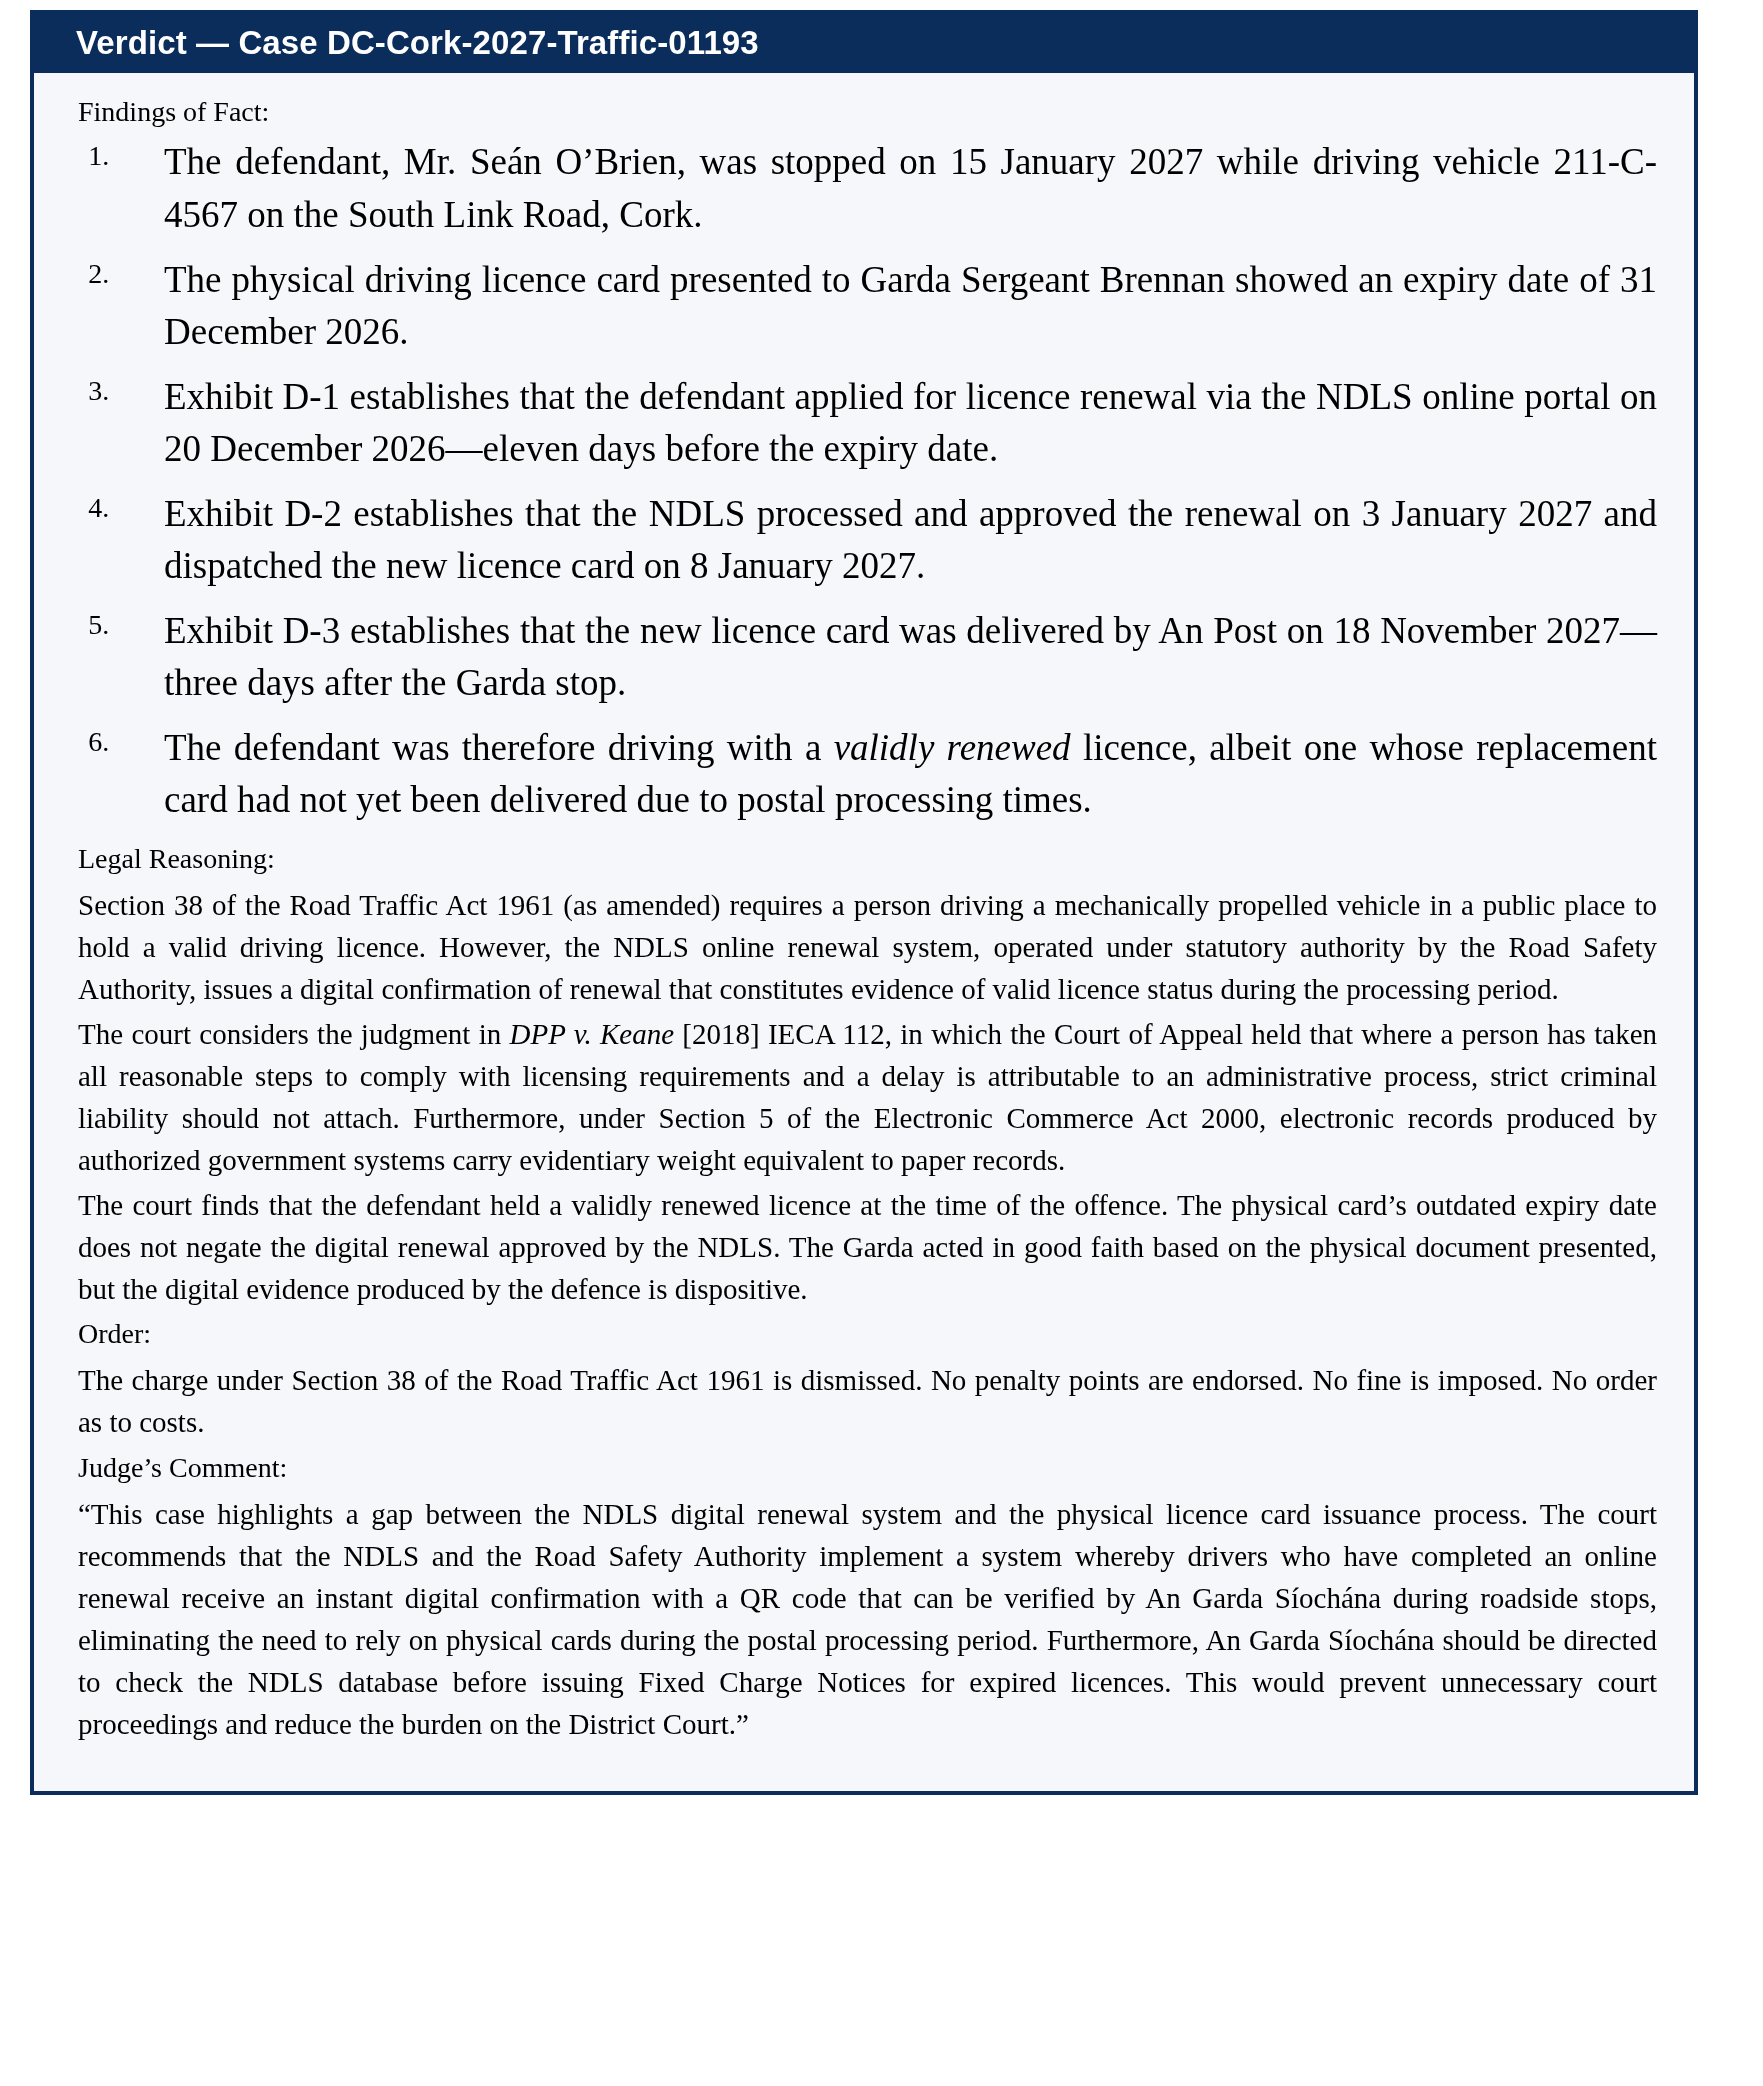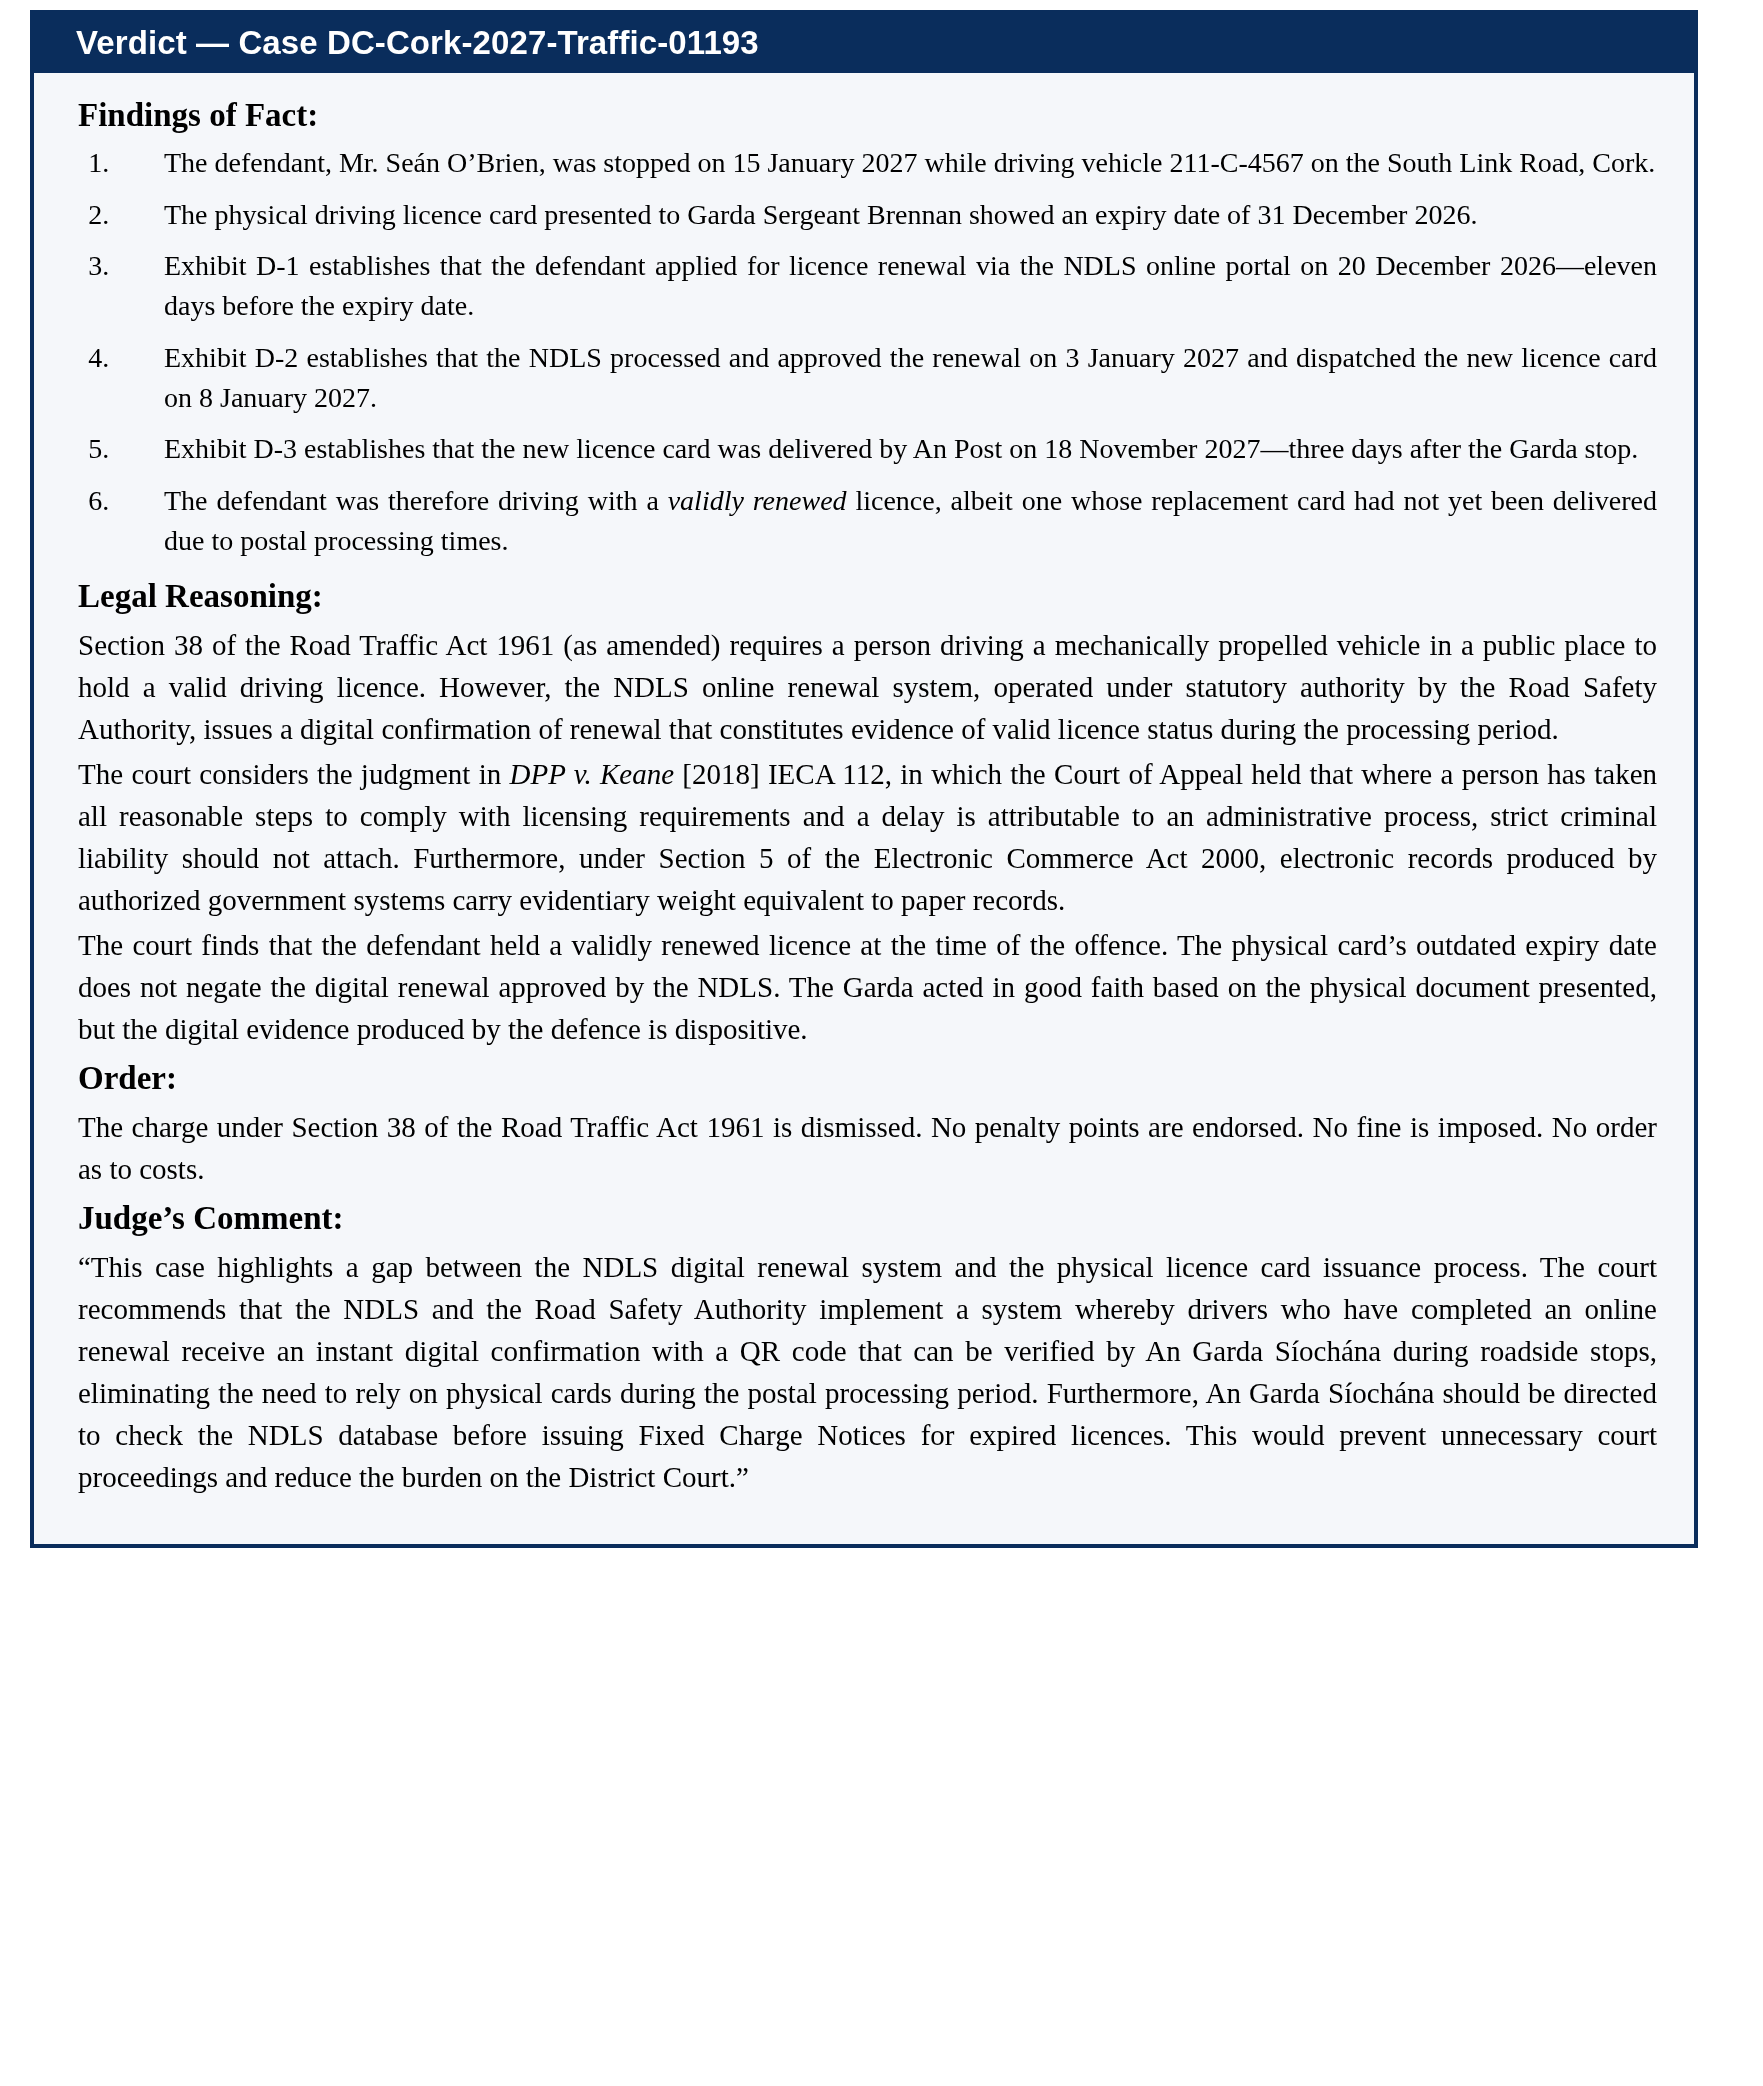--- a/index.html
+++ b/index.html
@@ -40,38 +40,38 @@
   }
 
   .verdict-body {
     background: #f5f7fa;
     box-sizing: border-box;
     padding: 20.4px 37px 43px 44px;
     color: #000000;
   }
 
   .section-heading {
-    font-size: 33px;
-    font-weight: bold;
+    font-size: 28px;
+    font-weight: normal;
     line-height: 1.30;
     margin: 0 0 6.5px 0;
   }
 
   ol.findings {
     list-style: none;
     margin: 0 0 0 0;
     padding: 0;
     counter-reset: finding;
   }
   ol.findings > li {
     counter-increment: finding;
     position: relative;
     padding-left: 86px;
     margin-bottom: 12px;
-    font-size: 28px;
+    font-size: 37px;
     line-height: 1.42;
     text-align: justify;
     text-justify: inter-word;
   }
   ol.findings > li::before {
     content: counter(finding) ".";
     position: absolute;
     left: 10.2px;
     top: 0;
     width: 56px;

